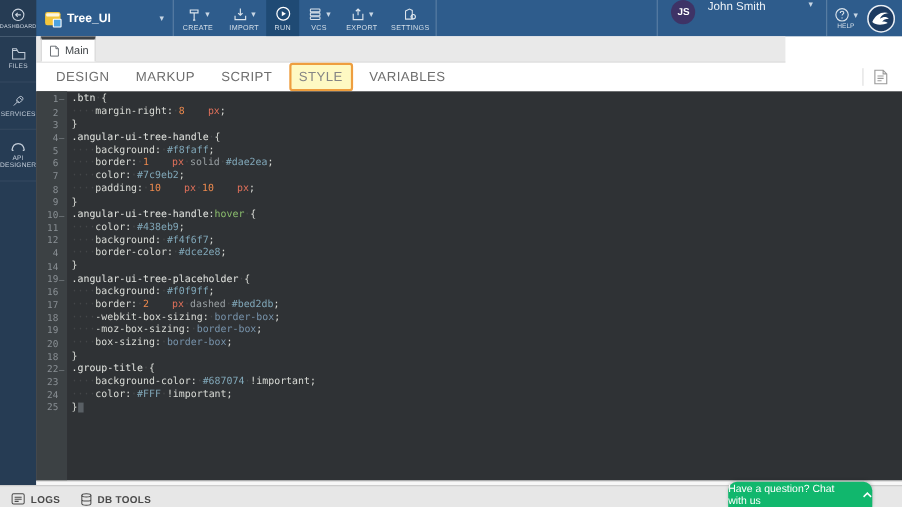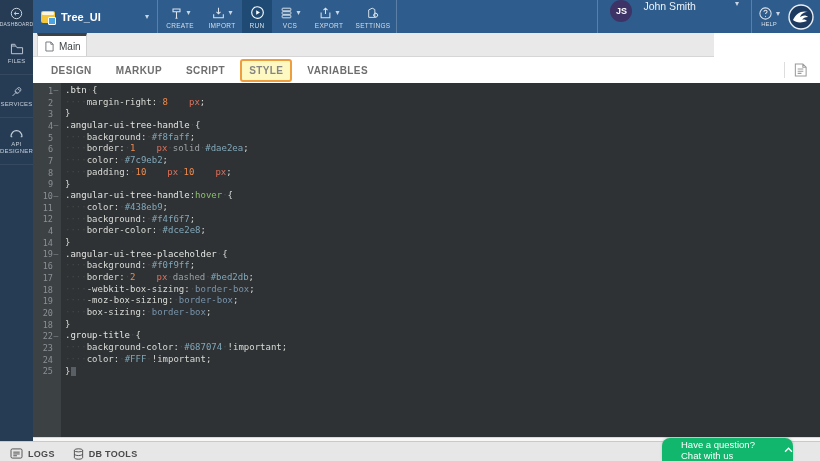--- a/index.html
+++ b/index.html
@@ -52,21 +52,21 @@
   .tabbar { position:absolute; left:33px; top:33px; width:681px; height:24px;
     background:#e9e9e9; border-bottom:1px solid #d6d6d6; display:flex; align-items:stretch; }
   .tab { margin-left:4px; width:50px; background:#fff; border:1px solid #d2d2d2;
     border-bottom:none; border-top:3px solid #3c4146; display:flex; align-items:center;
     gap:5px; padding:0 7px; cursor:pointer; }
   .tab .lbl { font-size:10px; color:#3f4347; }
 
   
   .subtabbar { position:absolute; left:33px; top:57px; width:787px; height:26px;
     background:#fff; display:flex; align-items:center; padding:0 6px; }
-  .subtab { font-size:10px; font-weight:bold; letter-spacing:.4px; color:#6e6e6e;
+  .subtab { font-size:12px; font-weight:normal; letter-spacing:.4px; color:#6e6e6e;
     padding:4px 7px; margin:0 3px; cursor:pointer; border:2px solid transparent; border-radius:3px; }
   .subtab.active { background:#fef9c3; border-color:#ee9e3f; color:#858585; }
   .subtab-right { margin-left:auto; display:flex; align-items:center; gap:8px; padding-right:6px; }
   .subtab-vsep { width:1px; height:16px; background:#ddd; }
 
   
   .editor { position:absolute; left:33px; top:83px; width:787px; height:354px;
     background:#2f3235; display:flex; font-family:"DejaVu Sans Mono", monospace; }
   .gutter { width:28px; flex:none; background:#3c4144; padding-top:2px; }
   .gut-row { height:11.7px; display:flex; align-items:center; justify-content:flex-end;
@@ -97,21 +97,21 @@
     background:#e7e7e7; border-top:1px solid #c9c9c9; display:flex; align-items:center;
     padding-left:10px; gap:18px; }
   .status-item { display:flex; align-items:center; gap:5px; color:#4a4a4a; cursor:pointer; }
   .status-item .lbl { font-size:9px; font-weight:bold; letter-spacing:.3px; }
 
   
   .chat { position:absolute; left:662px; top:438px; width:131px; height:23px;
     background:#11b76d; border-radius:8px 8px 0 0; display:flex; align-items:center;
     justify-content:center; gap:8px; color:#fff; cursor:pointer;
     box-shadow:0 -1px 3px rgba(0,0,0,.15); }
-  .chat .lbl { font-size:9.5px;margin-left:19px; }
+  .chat .lbl { font-size:9.5px; }
 
   svg { display:block; }
 </style>
 </head>
 <body>
 
 <div class="app">
 
   <header class="toolbar">
     <div class="dash-block">

